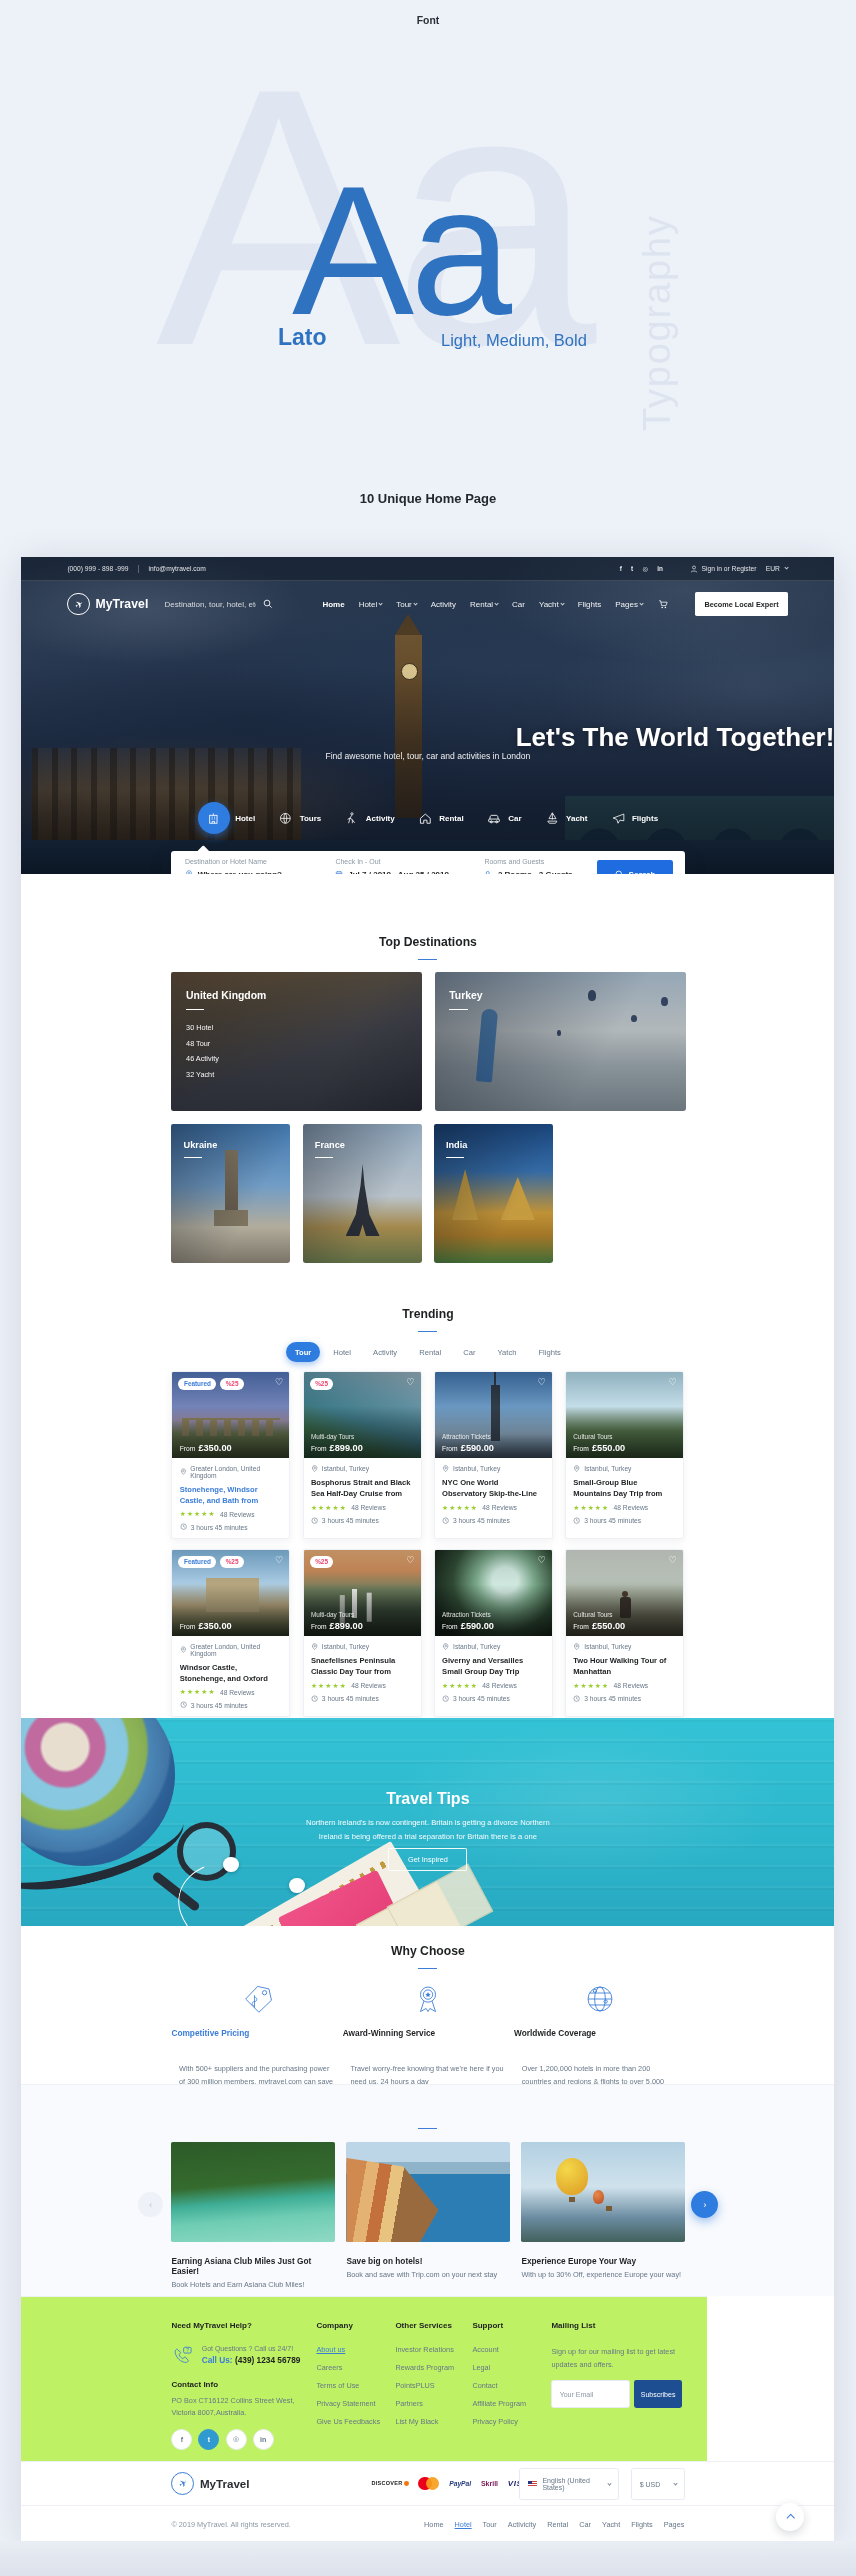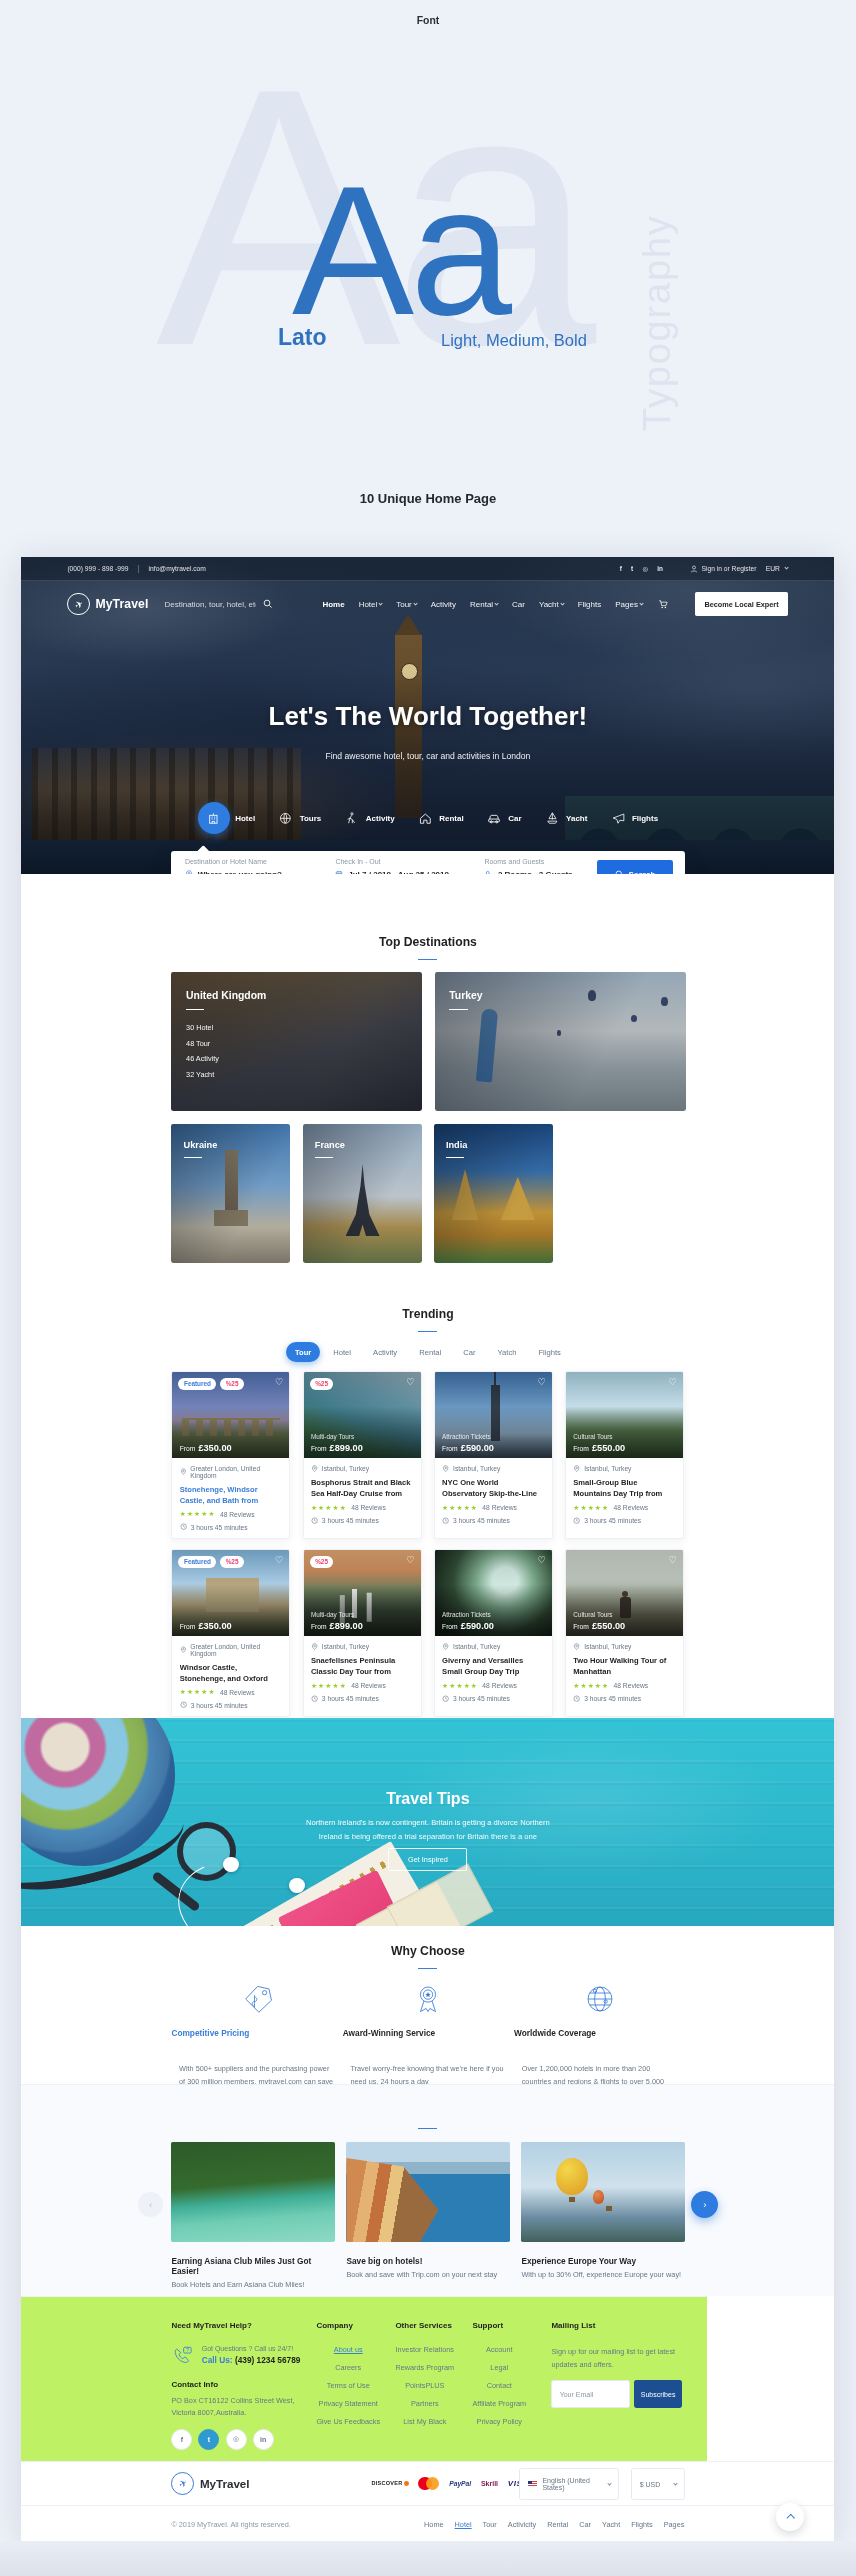--- a/index.html
+++ b/index.html
@@ -61,21 +61,21 @@
   .logo-text { font-size:12.2px; font-weight:600; letter-spacing:0.1px; }
   .nav-search { margin-left:16px; display:flex; align-items:center; gap:6.1px; }
   .nav-search input { background:transparent; border:none; outline:none; color:rgba(255,255,255,.82); font-size:8px; width:92px; font-family:inherit; }
   .nav-search input::placeholder { color:rgba(255,255,255,.78); }
   .nav-menu { margin-left:auto; display:flex; align-items:center; gap:14px; font-size:8px; }
   .nav-item { color:rgba(255,255,255,.93); display:flex; align-items:center; cursor:pointer; white-space:nowrap; }
   .nav-item.active { font-weight:700; color:#fff; }
   .cart { margin-left:1.2px; }
   .cta-btn { margin-left:12.2px; background:#fff; color:#1e2022; font-size:7.3px; font-weight:600; padding:7.3px 9.8px; border-radius:1.8px; border:none; white-space:nowrap; cursor:pointer; }
 
-  .hero-title { position:absolute; top:144px; left:0; width:100%; text-align:center; color:#fff; font-size:26px; font-weight:700; text-shadow:0 1.2px 7.3px rgba(0,0,0,.4); z-index:4; }
+  .hero-title { position:absolute; top:165px; left:0; width:100%; text-align:right; color:#fff; font-size:26px; font-weight:700; text-shadow:0 1.2px 7.3px rgba(0,0,0,.4); z-index:4; }
   .hero-sub { position:absolute; top:194px; left:0; width:100%; text-align:center; color:rgba(255,255,255,.93); font-size:8.6px; z-index:4; }
   .hero-tabs { position:absolute; top:245px; left:0; width:100%; display:flex; justify-content:center; align-items:center; gap:22px; z-index:4; }
   .htab { display:flex; align-items:center; gap:5.5px; color:#fff; font-size:8px; font-weight:600; cursor:pointer; }
   .htab .ticon { width:17px; height:17px; display:flex; align-items:center; justify-content:center; }
   .htab.active .ticon { width:32px; height:32px; background:#2f7ce0; border-radius:50%; box-shadow:0 3.1px 8.6px rgba(47,124,224,.55); }
 
   .search-card { position:absolute; left:150px; top:294px; width:514px; height:47px; background:#fff; border-radius:3.1px; box-shadow:0 8.6px 22px rgba(18,28,52,.20); z-index:7; }
   .search-card::before { content:""; position:absolute; top:-4.3px; left:28px; width:8.6px; height:8.6px; background:#fff; transform:rotate(45deg); border-radius:1.2px; }
   .sfield { position:absolute; top:6.7px; }
   .sfield .slabel { font-size:7px; color:#8c98a4; }
@@ -229,21 +229,21 @@
   .f-q { font-size:7px; color:#677788; }
   .f-call { margin-top:3.1px; font-size:8.3px; font-weight:700; }
   .f-call .lbl { color:#3b7dd8; }
   .f-contact-title { margin-top:12.2px; font-size:8px; font-weight:700; color:#1e2022; }
   .f-addr { margin-top:5.5px; font-size:7.3px; color:#677788; line-height:1.7; }
   .f-socials { margin-top:9.2px; display:flex; gap:6.1px; }
   .f-soc { width:21px; height:21px; border-radius:50%; border:0.6px solid #e7eaf3; background:#fff; display:flex; align-items:center; justify-content:center; font-size:7px; font-weight:700; color:#677788; cursor:pointer; }
   .f-soc.tw { background:#2f9ad0; border-color:#2f9ad0; color:#fff; }
   .f-col2 { left:295px; } .f-col3 { left:374px; } .f-col4 { left:451px; }
   .f-links { margin-top:14.7px; list-style:none; }
-  .f-links li { font-size:7.3px; color:#677788; margin-bottom:9.2px; cursor:pointer; white-space:nowrap;text-align:center; }
+  .f-links li { font-size:7.3px; color:#677788; margin-bottom:9.2px; cursor:pointer; white-space:nowrap; }
   .f-links li.hl { color:#3b7dd8; text-decoration:underline; }
   .f-col5 { left:530px; width:136px; }
   .f-mailtext { margin-top:14.7px; font-size:7.3px; color:#677788; line-height:1.85; }
   .f-form { margin-top:8.6px; display:flex; gap:3.7px; }
   .f-input { width:79px; height:28px; border:0.6px solid #e7eaf3; border-radius:2.4px; padding:0 7.3px; font-size:7px; color:#555; font-family:inherit; outline:none; }
   .f-input::placeholder { color:#8c98a4; }
   .f-sub { width:48px; height:28px; background:#1c4e91; color:#fff; border:none; border-radius:2.4px; font-size:7px; cursor:pointer; font-family:inherit; }
 
   
   .bar1 { position:absolute; left:0; top:1904px; width:813px; height:44px; border-top:0.6px solid #eef0f5; background:#fff; }

